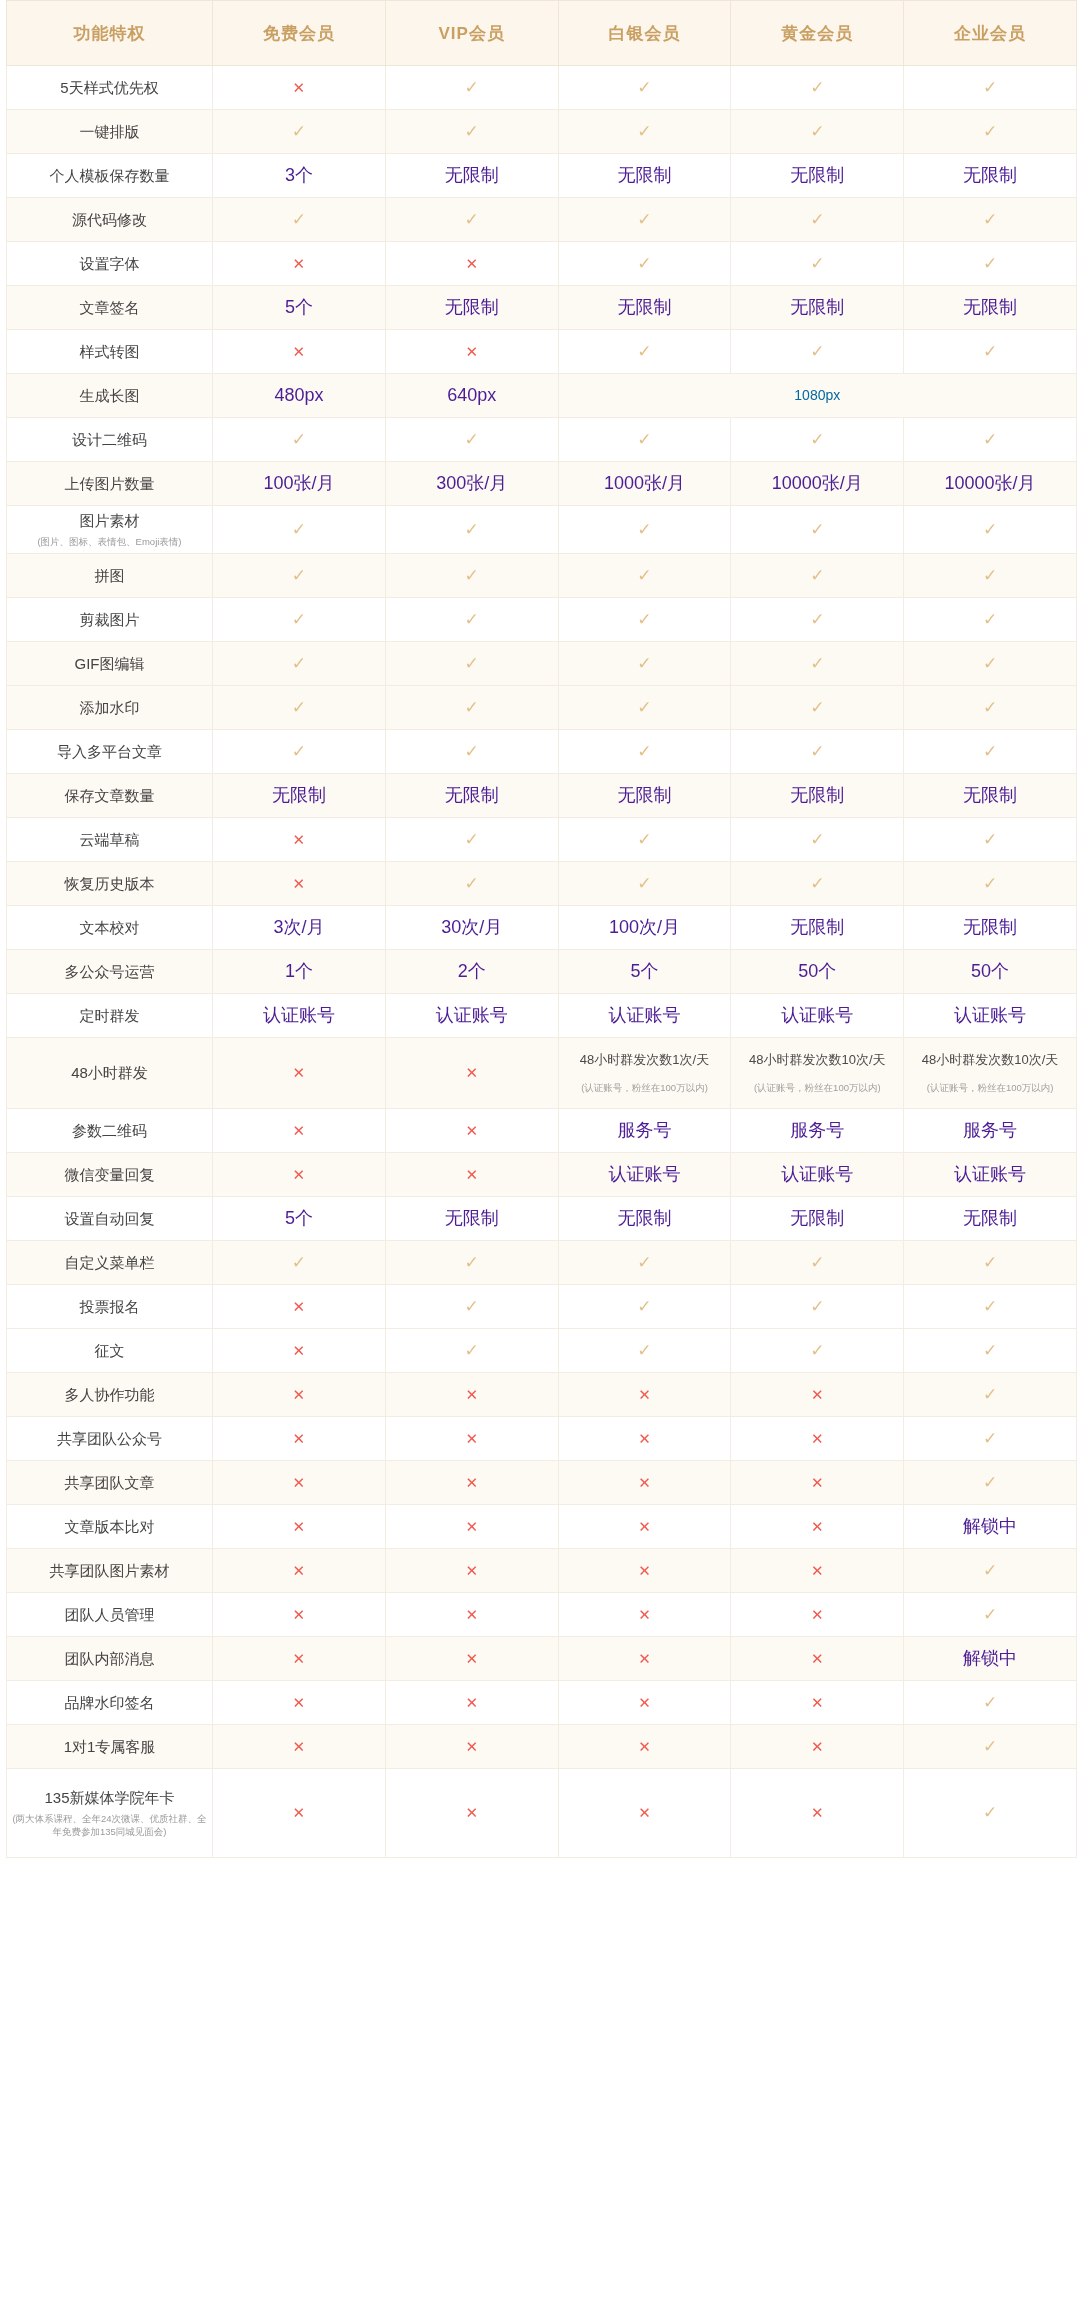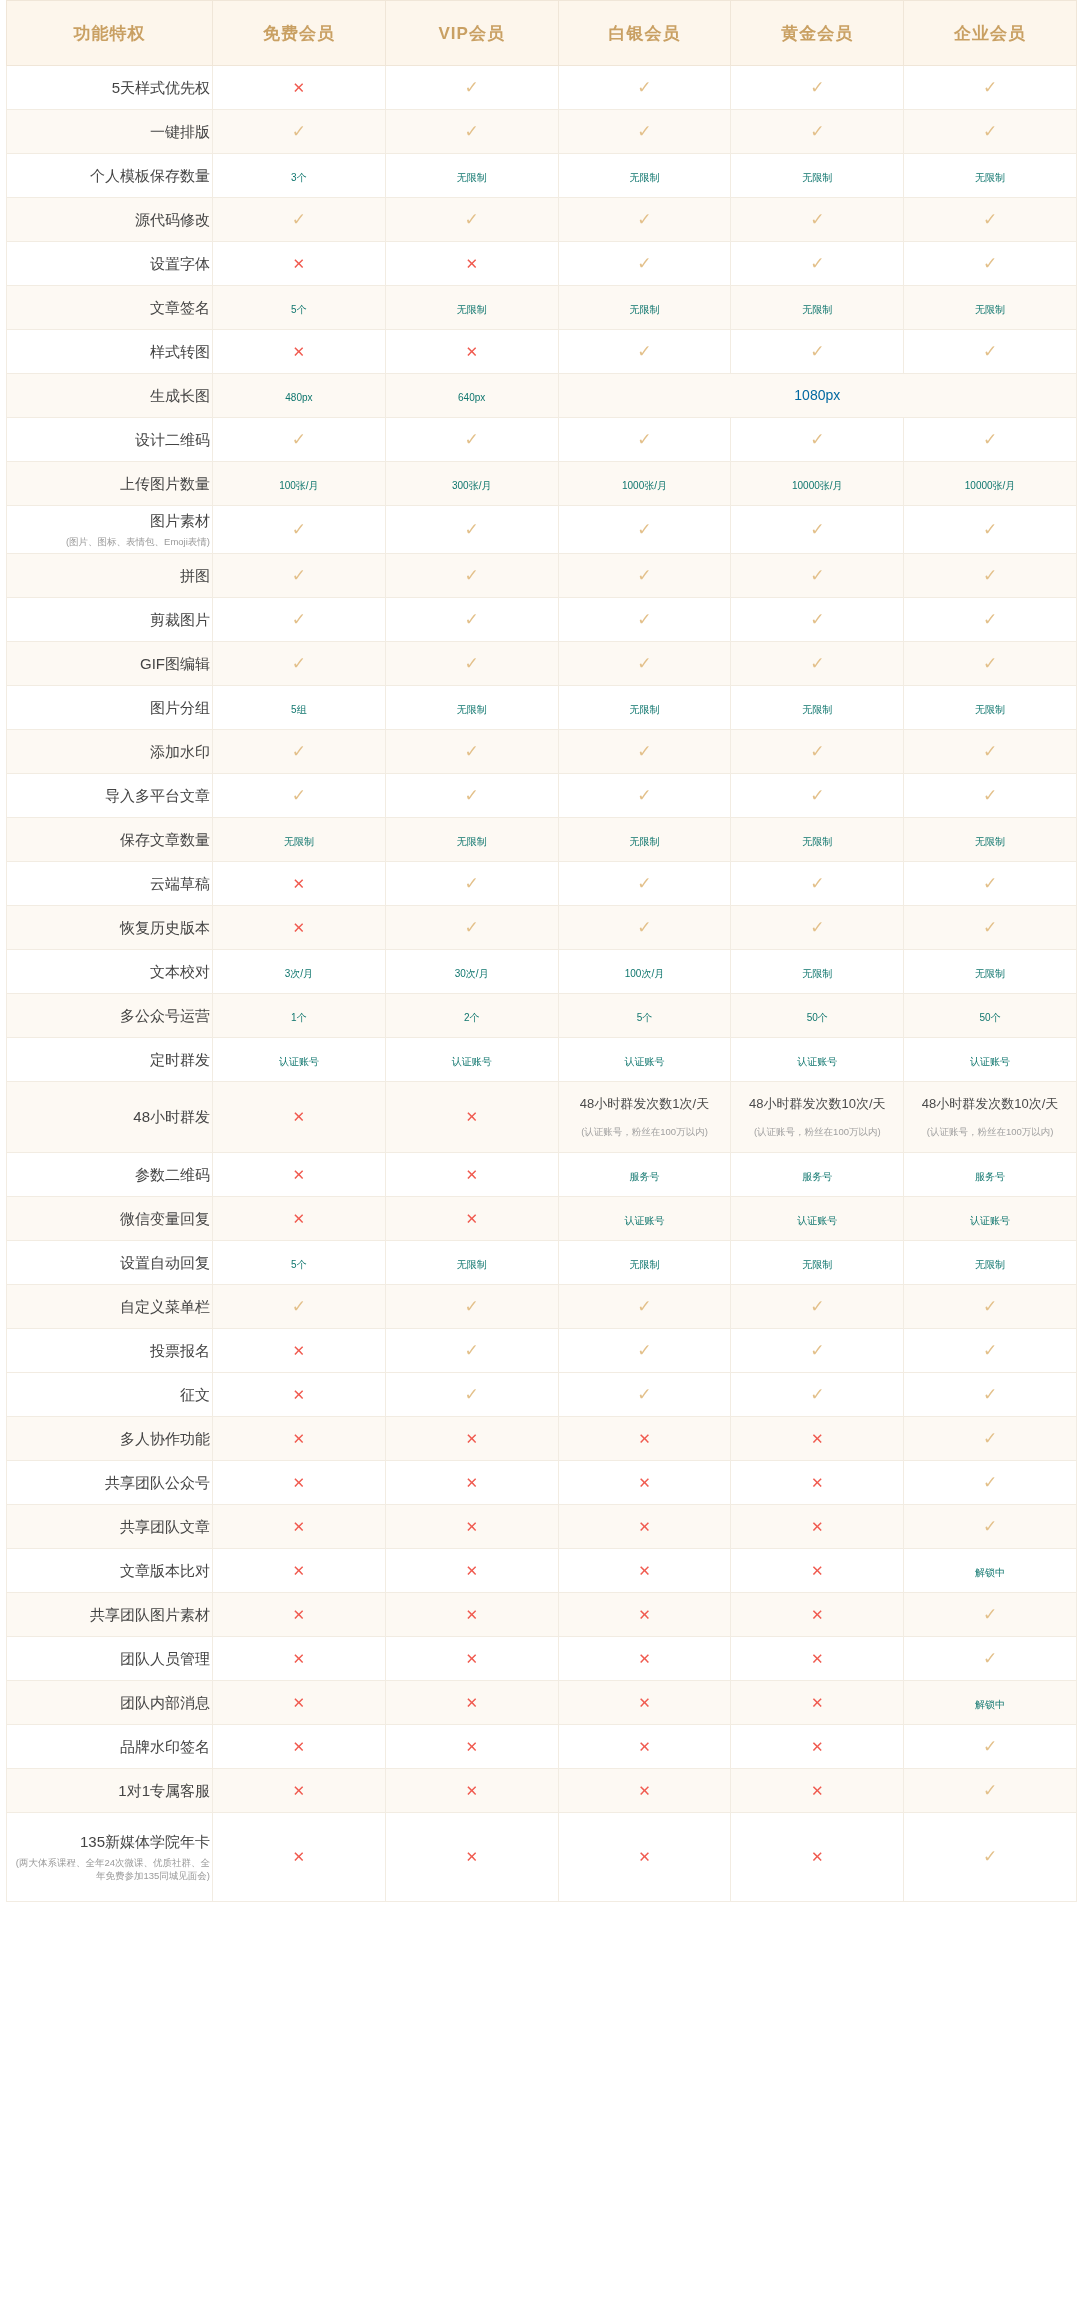--- a/index.html
+++ b/index.html
@@ -50,21 +50,20 @@
     height: 35px;
     padding: 4px 2px;
     line-height: 1.4;
   }
   tbody tr.odd td { background: #ffffff; }
   tbody tr.even td { background: #fdf9f3; }
 
   td.feature {
     color: #444444;
     font-size: 15px;
-    text-align: right;
   }
   td.feature .sub {
     display: block;
     font-size: 9.5px;
     color: #9a9a9a;
     margin-top: 4px;
     line-height: 1.45;
   }
   .check {
     display: inline-block;
@@ -74,22 +73,22 @@
     font-weight: normal;
   }
   .cross {
     display: inline-block;
     color: #f05a4f;
     font-size: 15px;
     line-height: 1;
   }
   .val {
     display: inline-block;
-    color: #0f766e;
-    font-size: 10px;
+    color: #4c1d95;
+    font-size: 18px;
   }
   td.note .main {
     display: block;
     font-size: 13px;
     color: #4a4a4a;
     line-height: 1.4;
   }
   td.note .sub {
     display: block;
     font-size: 9.5px;
@@ -228,28 +227,20 @@
           <td><span class="check">✓</span></td>
         </tr>
         <tr class="even">
           <td class="feature"><span>GIF图编辑</span></td>
           <td><span class="check">✓</span></td>
           <td><span class="check">✓</span></td>
           <td><span class="check">✓</span></td>
           <td><span class="check">✓</span></td>
           <td><span class="check">✓</span></td>
         </tr>
-        <tr class="odd">
-          <td class="feature"><span>图片分组</span></td>
-          <td><span class="val">5组</span></td>
-          <td><span class="val">无限制</span></td>
-          <td><span class="val">无限制</span></td>
-          <td><span class="val">无限制</span></td>
-          <td><span class="val">无限制</span></td>
-        </tr>
         <tr class="even">
           <td class="feature"><span>添加水印</span></td>
           <td><span class="check">✓</span></td>
           <td><span class="check">✓</span></td>
           <td><span class="check">✓</span></td>
           <td><span class="check">✓</span></td>
           <td><span class="check">✓</span></td>
         </tr>
         <tr class="odd">
           <td class="feature"><span>导入多平台文章</span></td>

